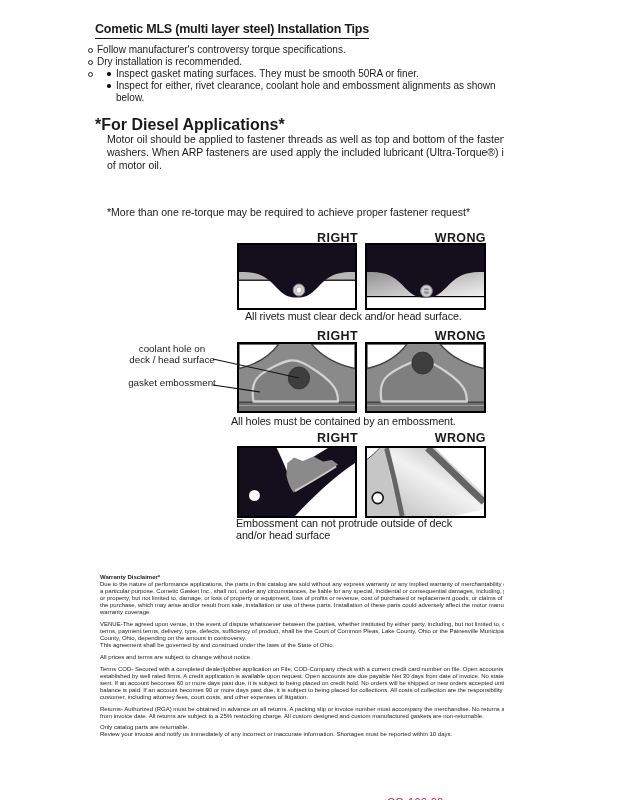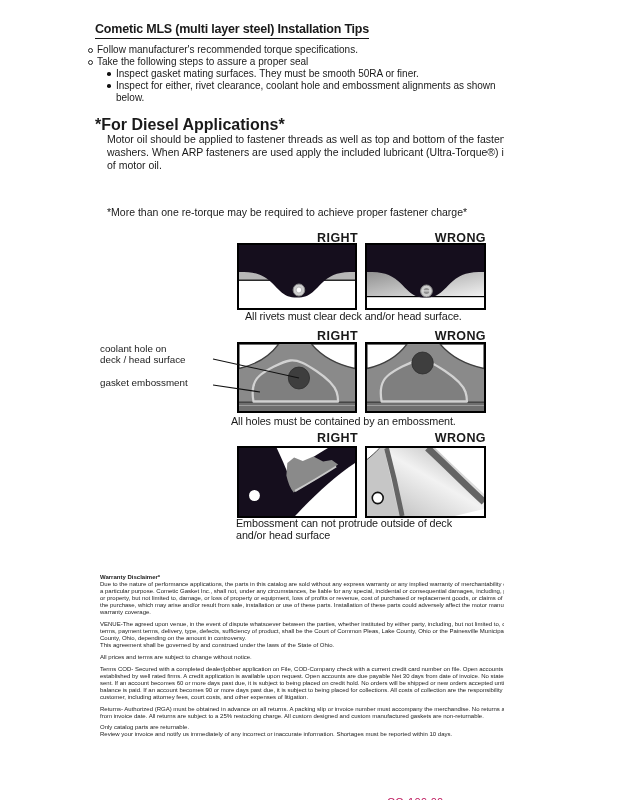--- a/index.html
+++ b/index.html
@@ -44,21 +44,21 @@
   .r3 { top:446px; height:68px; }
   .pl { left:237px; width:116px; }
   .pr { left:365px; width:117px; }
   .panel svg { width:100%; height:100%; }
 
   .caption { position:absolute; font-size:10.8px; line-height:11.5px; letter-spacing:-0.1px; }
   .cap1 { left:237px; top:311px;margin-left:8px; }
   .cap2 { left:231px; top:416px;text-align:center; }
   .cap3 { left:236px; top:518px; width:230px; }
 
-  .co-label { position:absolute; font-size:9.8px; line-height:11px; text-align:left; width:110px; left:100px; }
+  .co-label { position:absolute; font-size:9.8px; line-height:11px; text-align:center; width:110px; left:117px; }
   .co1 { top:343px; }
   .co2 { top:377px; }
   .callout-overlay { position:absolute; left:110px; top:330px; width:260px; height:100px; pointer-events:none; z-index:5; }
 
   .disclaimer { position:absolute; left:100px; top:574px; width:440px; font-size:6px; line-height:7.1px; color:#222; }
   .disclaimer p { margin:0; }
   .disc-h { font-weight:bold; margin:0 0 4.5px 0; }
   .gap { margin-bottom:4.5px !important; }
 
   .footer-code { position:absolute; left:387px; top:796px; font-size:11px; letter-spacing:0.3px; color:#be185d; }
@@ -66,39 +66,42 @@
 </head>
 <body>
 
 <div class="page">
 
   <div class="title">Cometic MLS (multi layer steel) Installation Tips</div>
 
   <div class="tips">
     <div class="bullet-row">
       <span class="dot"></span>
-      <span>Follow manufacturer's recommended torque specifications.</span>
+      <span>Follow manufacturer's controversy torque specifications.</span>
     </div>
     <div class="bullet-row">
       <span class="dot"></span>
-      <span>Take the following steps to assure a proper seal</span>
+      <span>Dry installation is recommended.</span>
+    </div>
+    <div class="bullet-row">
+      <span class="dot"></span>
     </div>
     <div class="sub-row">
       <span class="dot"></span>
       <span>Inspect gasket mating surfaces.  They must be smooth 50RA or finer.</span>
     </div>
     <div class="sub-row">
       <span class="dot"></span>
       <span>Inspect for either, rivet clearance, coolant hole and embossment alignments as shown below.</span>
     </div>
   </div>
 
   <div class="diesel-h">*For Diesel Applications*</div>
   <div class="dp dp1">Motor oil should be applied to fastener threads as well as top and bottom of the fastener washers. When ARP fasteners are used apply the included lubricant (Ultra-Torque®) in place of motor oil.</div>
-  <div class="dp dp3">*More than one re-torque may be required to achieve proper fastener charge*</div>
+  <div class="dp dp3">*More than one re-torque may be required to achieve proper fastener request*</div>
 
   <div class="dg-header hr1 hl">RIGHT</div>
   <div class="dg-header hr1 hrw">WRONG</div>
 
   <div class="panel r1 pl">
     <svg viewBox="0 0 120 63" preserveAspectRatio="none">
       <rect x="0" y="0" width="120" height="63" fill="#ffffff"></rect>
       <rect x="0" y="26" width="120" height="9.5" fill="#b7b7b7"></rect>
       <rect x="0" y="34.6" width="120" height="1.2" fill="#000000"></rect>
       <path d="M0,0 H120 V27 C104,27 97,28.5 87.5,36.5 C78,44.5 75,52.5 60,52.5 C45,52.5 42,44.5 32.5,36.5 C23,28.5 16,27 0,27 Z" fill="#150e1d"></path>

